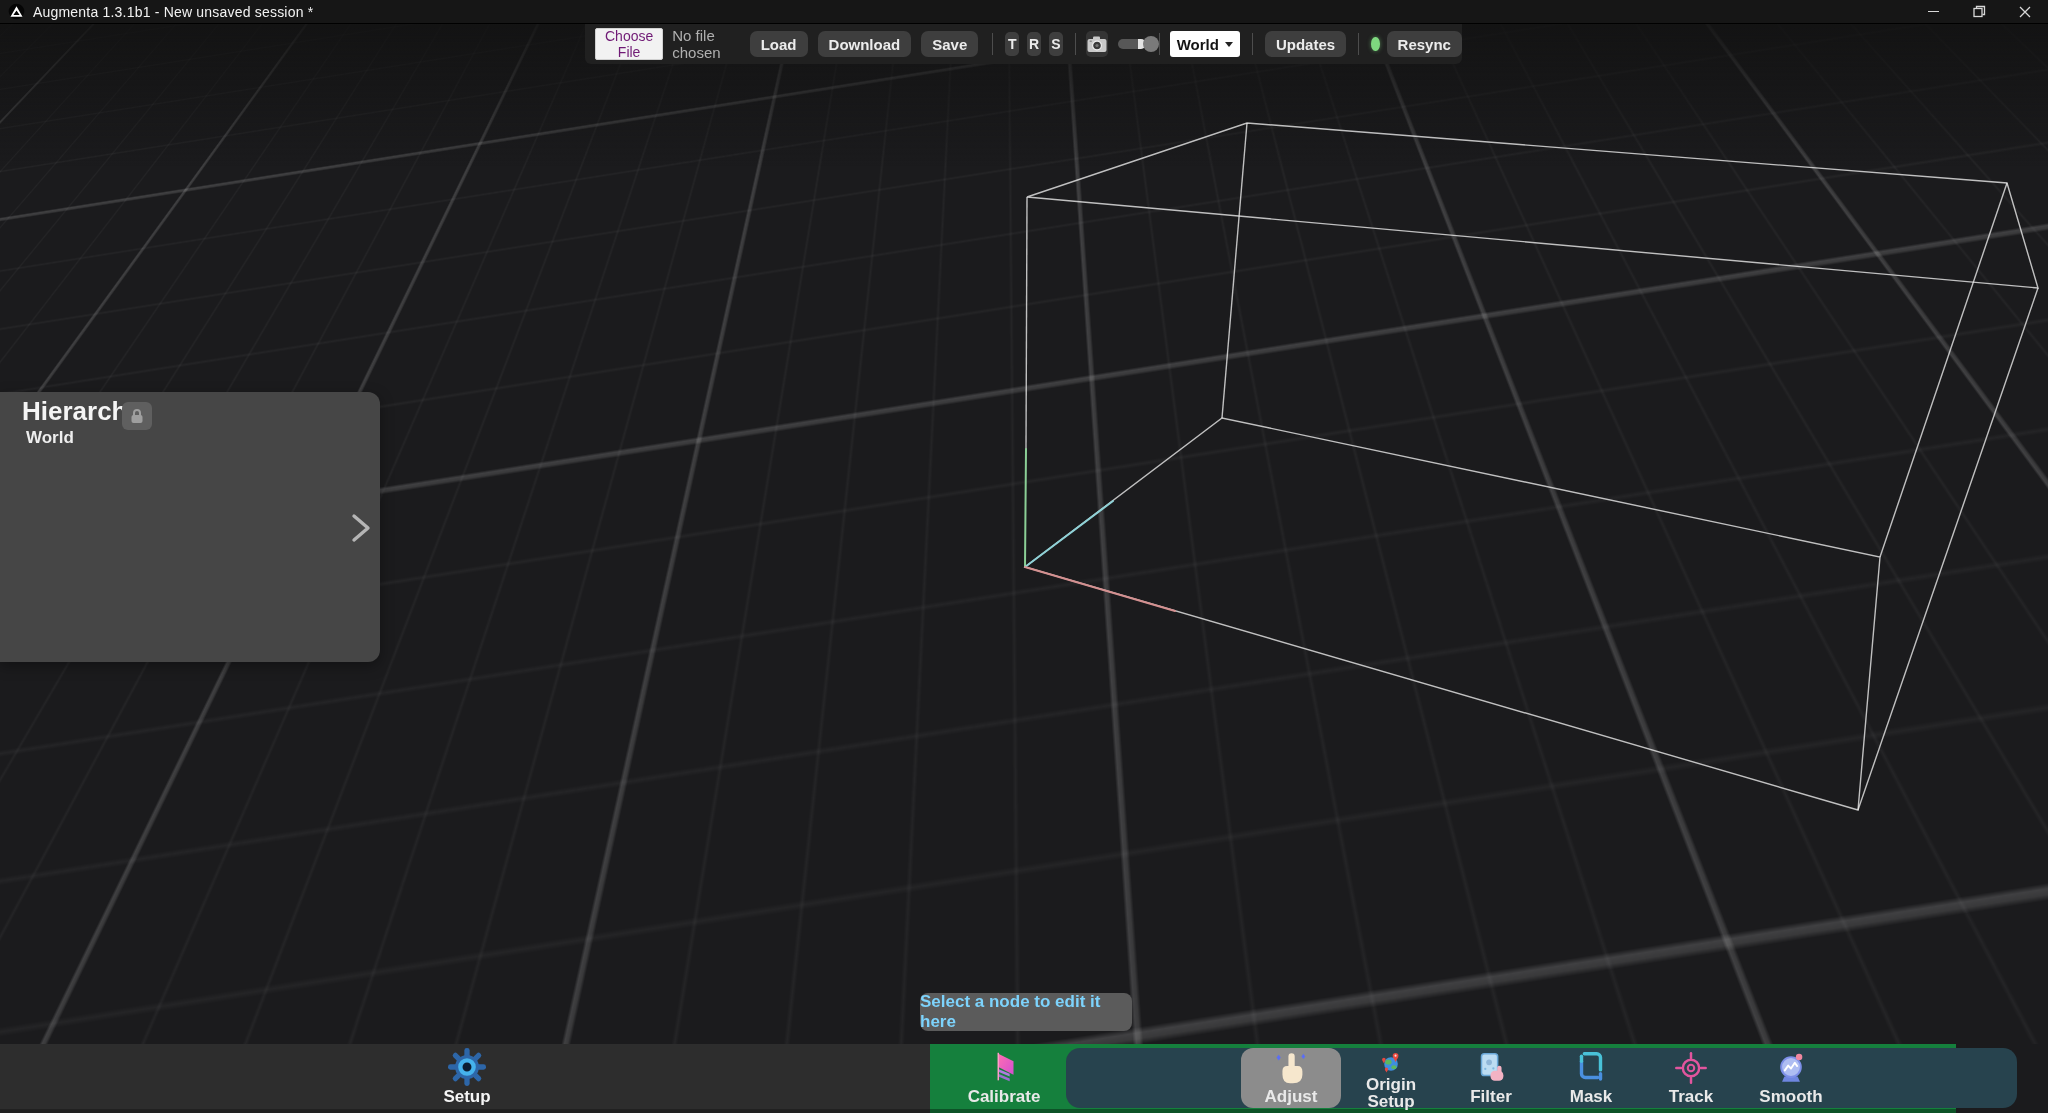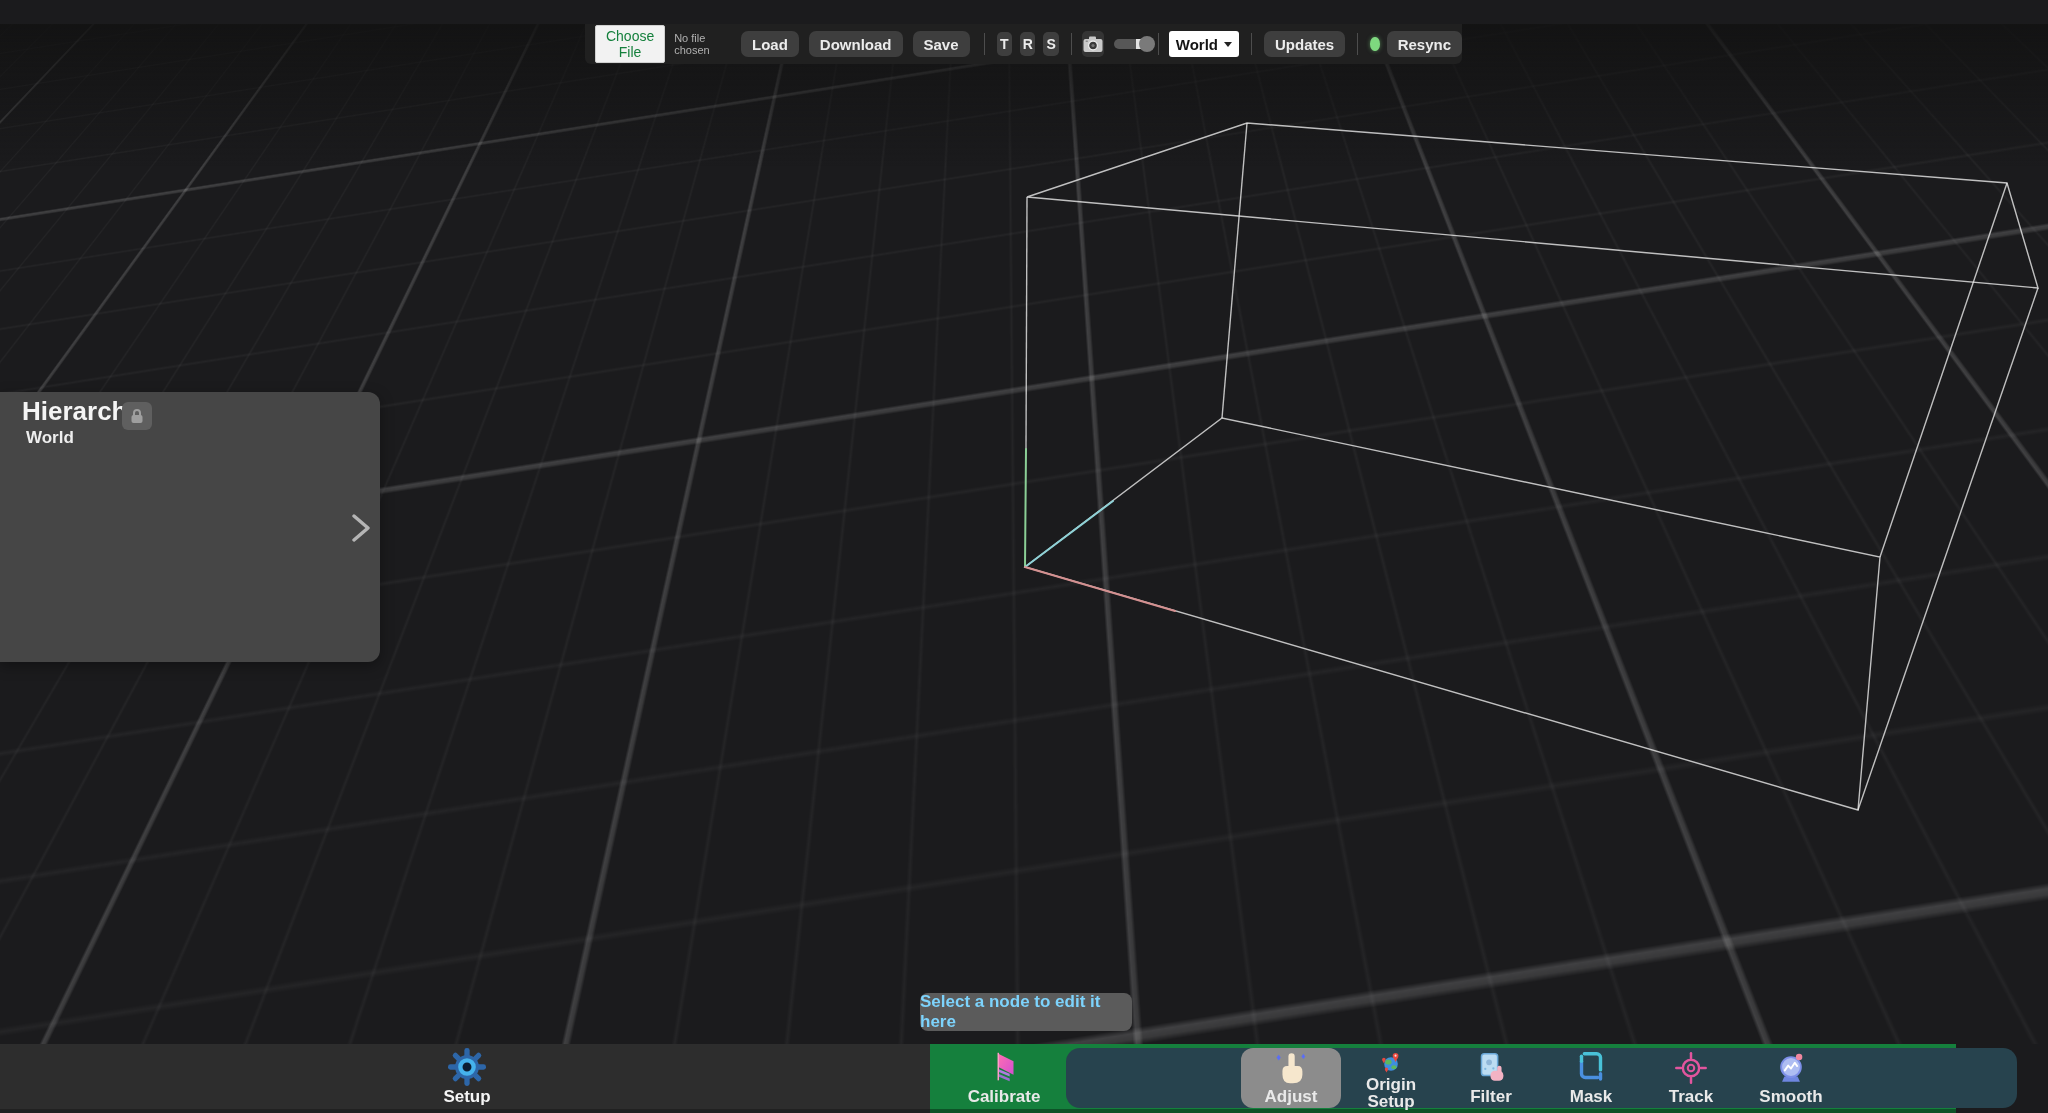--- a/index.html
+++ b/index.html
@@ -39,24 +39,24 @@
   .topbar { position:absolute; left:585px; top:0; width:877px; height:40px;
             background:#202020; border-radius:0 0 6px 6px; display:flex; align-items:center;
             z-index:20; }
   .btn { background:#3e3e3e; color:#ececec; font-weight:bold; font-size:15px;
          height:26px; padding:0 11px; border:none; border-radius:7px;
          display:flex; align-items:center; }
   .sq-btn { background:#3e3e3e; color:#ececec; font-weight:bold; font-size:14px;
             width:23px; height:24px; border:none; border-radius:5px;
             display:flex; align-items:center; justify-content:center; }
   .divider { width:1px; height:22px; background:#4d4d4d; flex:0 0 auto; }
-  .choose-file { background:#f2f2f2; color:#15803d; font-size:14px; height:38px;
+  .choose-file { background:#f2f2f2; color:#701a75; font-size:14px; height:32px;
                  padding:0 9px; border:1px solid #d0d0d0; border-radius:2px;
                  display:flex; align-items:center; }
-  .file-status { color:#b0b0b0; font-size:11px; }
+  .file-status { color:#b0b0b0; font-size:15px; }
   .cam-btn { width:30px; height:26px; background:#343434; border-radius:5px;
              display:flex; align-items:center; justify-content:center; }
   .slider { position:relative; width:46px; height:10px; border-radius:5px;
             background:linear-gradient(to right,#575757 0 72%, #e3e3e3 72% 100%); }
   .slider-thumb { position:absolute; left:25px; top:-3px; width:16px; height:16px;
                   border-radius:50%; background:#7a7a7a; }
   .world-select { background:#ffffff; color:#141414; height:26px; border-radius:3px;
                   padding:0 7px; display:flex; align-items:center; gap:6px;
                   font-size:15px; font-weight:bold; }
   .sel-caret { width:0; height:0; border-left:4.5px solid transparent;
@@ -103,20 +103,43 @@
                 max-width:88px; text-align:center; line-height:17px; }
   .setup-item { position:absolute; left:417px; top:0; width:100px; height:66px; display:flex;
                 flex-direction:column; align-items:center; padding-top:4px; }
   .setup-label { margin-top:1px; font-size:17px; font-weight:bold; color:#f5f5f5; }
 </style>
 </head>
 <body>
 
 <div class="app">
 
+  <div class="titlebar">
+    <svg class="tb-logo" viewBox="0 0 24 24">
+      <circle cx="12" cy="12" r="11" fill="#050505"></circle>
+      <path d="M12 4.5 L20.5 19.5 H3.5 Z M12 10.5 L16.4 17 H7.6 Z" fill="#ffffff" fill-rule="evenodd"></path>
+    </svg>
+    <span class="tb-title">Augmenta 1.3.1b1 - New unsaved session *</span>
+    <div class="tb-controls">
+      <div class="tb-ctl">
+        <span class="glyph-min"></span>
+      </div>
+      <div class="tb-ctl">
+        <svg width="13" height="13" viewBox="0 0 13 13">
+          <rect x="1" y="3.5" width="8" height="8" fill="none" stroke="#d8d8d8" stroke-width="1.3"></rect>
+          <path d="M3.5 3.5 V1.5 H11.5 V9.5 H9.5" fill="none" stroke="#d8d8d8" stroke-width="1.3"></path>
+        </svg>
+      </div>
+      <div class="tb-ctl">
+        <svg width="12" height="12" viewBox="0 0 12 12">
+          <path d="M1 1 L11 11 M11 1 L1 11" stroke="#d8d8d8" stroke-width="1.3"></path>
+        </svg>
+      </div>
+    </div>
+  </div>
 
   <div class="viewport">
     <div class="grid-rot">
       <div class="grid-plane"></div>
     </div>
     <div class="vp-fade"></div>
 
     <svg class="wirebox" width="2048" height="1020" viewBox="0 0 2048 1020">
       <g stroke="rgba(238,238,238,0.78)" stroke-width="1.4" fill="none">
         <polygon points="1027,173 1247,99 2007,159 2038,264"></polygon>

